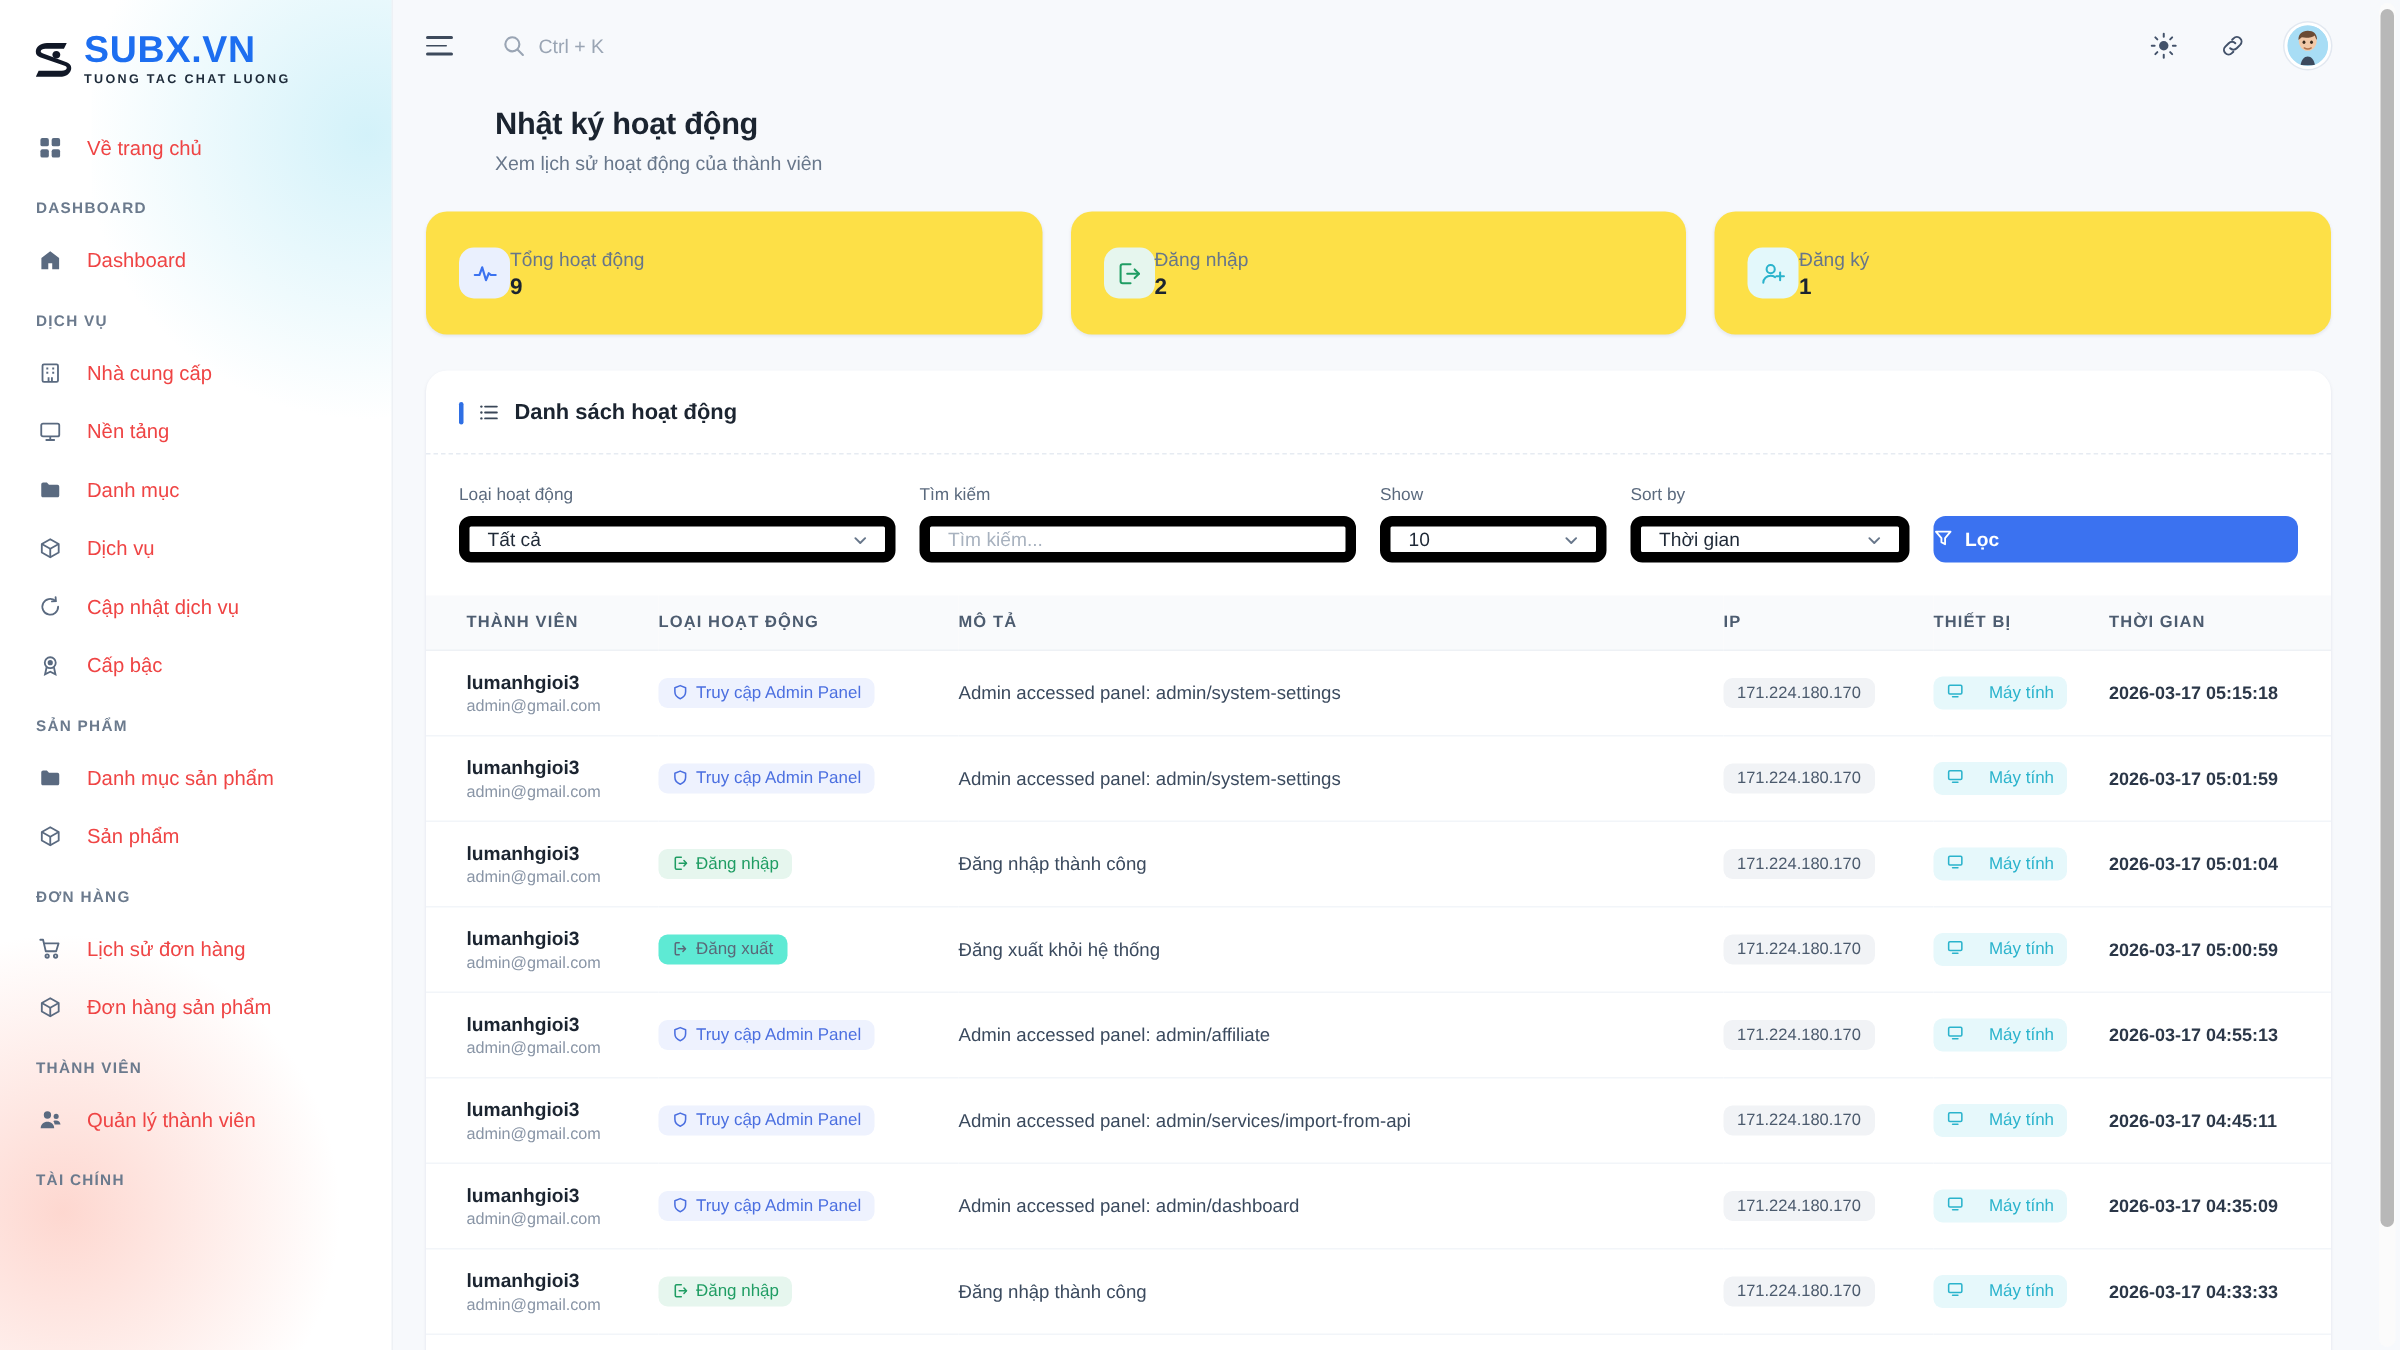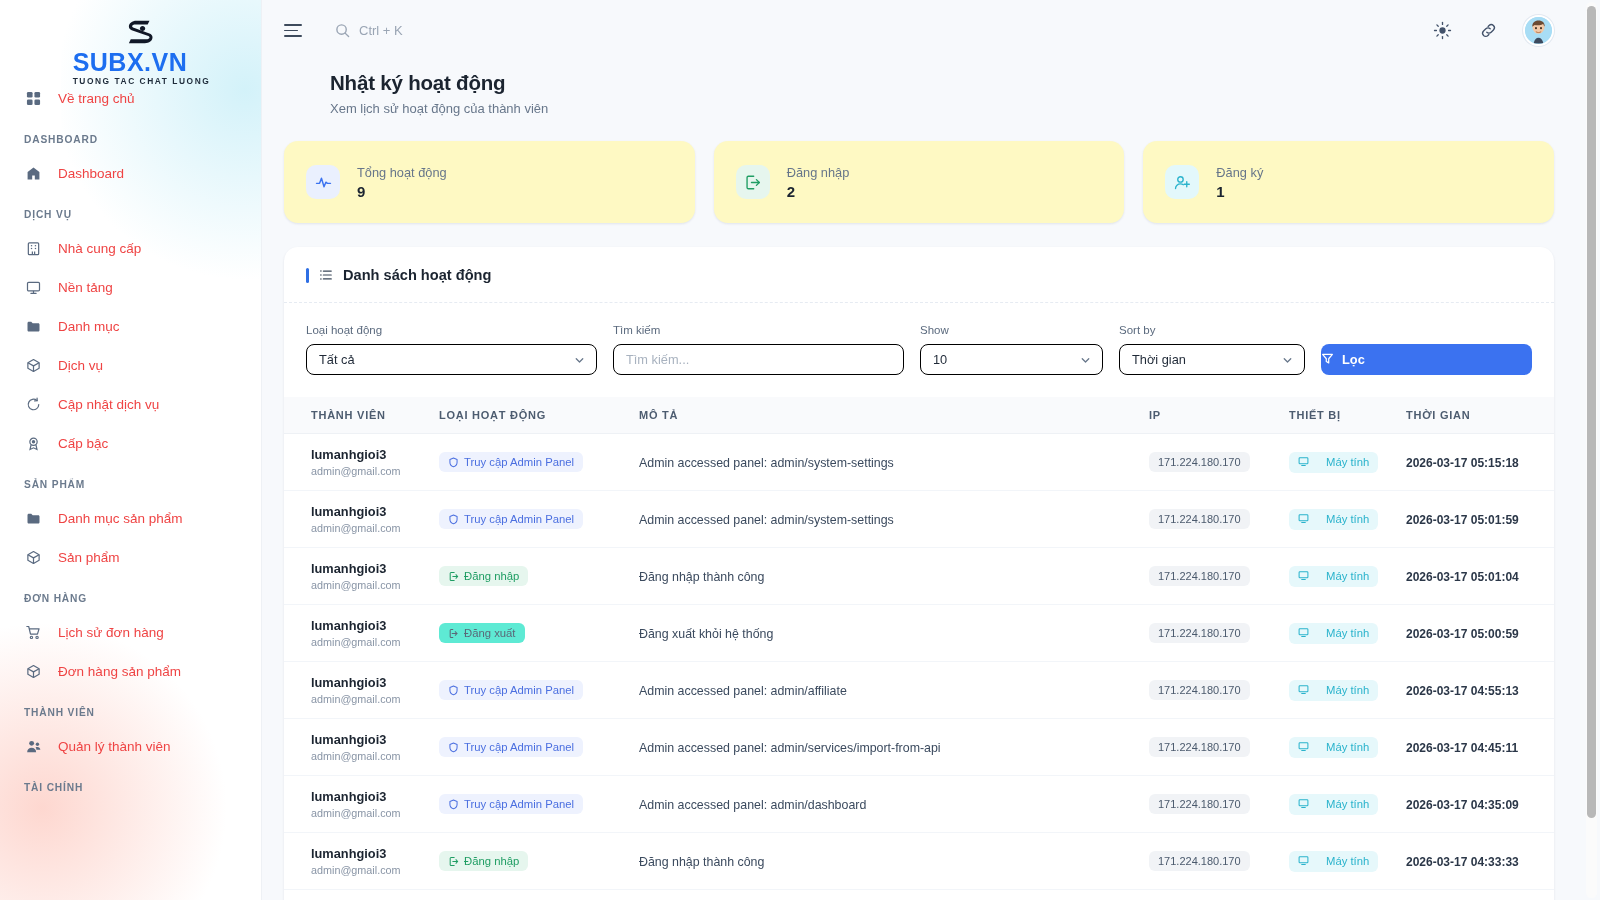--- a/index.html
+++ b/index.html
@@ -26,21 +26,21 @@
     pointer-events: none;
   }
   .sidebar::after {
     content: ""; position: absolute; left: -90px; bottom: -40px;
     width: 330px; height: 330px;
     background: radial-gradient(circle at 40% 60%, rgba(253,202,192,.75), rgba(253,210,200,0) 66%);
     pointer-events: none;
   }
   .sb-inner { position: relative; z-index: 2; }
 
-  .logo-wrap { display: flex; align-items: center; gap: 4px; padding: 16px 0 0 22px; height: 62px; flex-direction: column; }
+  .logo-wrap { display: flex; align-items: center; gap: 4px; padding: 16px 0 0 22px; height: 62px; }
   .logo-mark { width: 30px; height: 30px; flex: 0 0 30px; }
   .logo-text { line-height: 1; }
   .logo-title { font-size: 25px; font-weight: 800; color: #1d6ef0; letter-spacing: .5px; }
   .logo-sub { font-size: 8.4px; font-weight: 700; color: #1e2b3a; letter-spacing: 1.55px; margin-top: 2px; }
 
   .nav-item {
     display: flex; align-items: center; gap: 16px;
     height: 39px; padding: 0 18px 0 24px;
     color: #ef4444; font-size: 13.5px; cursor: pointer;
     margin: 0 0 0 0;
@@ -75,52 +75,52 @@
     cursor: pointer; position: relative; overflow: hidden;
     display: flex; align-items: flex-end; justify-content: center;
   }
 
   .page-head { padding: 10px 46px 0 22px; margin-left: 46px; }
   .page-title { font-size: 20.5px; font-weight: 700; color: #1b2430; letter-spacing: -.2px; }
   .page-sub { font-size: 13px; color: #68778b; margin-top: 6px; }
 
   .cards { display: flex; gap: 19px; padding: 25px 46px 0 22px; }
   .card {
-    flex: 1 1 0; background: #fef9c3; border-radius: 14px;
+    flex: 1 1 0; background: #fde047; border-radius: 14px;
     box-shadow: 0 1px 3px rgba(20,40,80,.06), 0 1px 2px rgba(20,40,80,.04);
-    height: 82px; display: flex; align-items: center; gap: 17px; padding: 0 22px;
+    height: 82px; display: flex; align-items: center; padding: 0 22px;
   }
   .card-ico { width: 34px; height: 34px; border-radius: 10px; display: flex; align-items: center; justify-content: center; flex: 0 0 34px; }
   .card-label { font-size: 12.8px; color: #67768a; }
   .card-value { font-size: 15px; font-weight: 700; color: #1b2430; margin-top: 3px; }
 
   .panel {
     margin: 24px 46px 0 22px; background: #fff; border-radius: 14px;
     box-shadow: 0 1px 3px rgba(20,40,80,.06), 0 1px 2px rgba(20,40,80,.04);
     overflow: hidden;
   }
   .panel-head { display: flex; align-items: center; gap: 10px; padding: 20px 24px 19px 22px; border-bottom: 1px dashed #e6ebf2; }
   .panel-bar { width: 3px; height: 15px; background: #2f6fe4; border-radius: 2px; }
   .panel-ico { color: #3a4758; display: flex; }
   .panel-title { font-size: 14.6px; font-weight: 700; color: #1b2430; }
 
   .filters { display: flex; align-items: flex-end; gap: 16px; padding: 21px 22px 22px 22px; }
   .fgroup { display: flex; flex-direction: column; gap: 8px; }
   .flabel { font-size: 11.5px; color: #5b6a7e; }
   .fselect, .finput {
-    height: 31px; border: 1px solid #000000; border-radius: 8px;
+    height: 31px; border: 7px solid #000000; border-radius: 8px;
     background: #fff; font-size: 12.8px; color: #1f2937;
     padding: 0 30px 0 12px; display: flex; align-items: center; position: relative;
     font-family: "Liberation Sans", sans-serif;
   }
   .fselect .chev { position: absolute; right: 10px; top: 50%; transform: translateY(-50%); color: #68778b; display: flex; }
   .finput { color: #a8b2bf; padding-right: 12px; }
   .w-type { width: 291px; }
   .w-search { width: 291px; }
-  .w-show { width: 183px; }
+  .w-show { width: 151px; }
   .w-sort { width: 186px; }
   .btn-filter {
     flex: 1 1 auto; height: 31px; background: #3b72f0; border-radius: 8px;
     display: flex; align-items: center; justify-content: flex-start; gap: 8px;
     color: #fff; font-size: 12.8px; font-weight: 600; cursor: pointer;
     min-width: 120px;
   }
 
   table.log { width: 100%; border-collapse: collapse; }
   table.log thead th {

